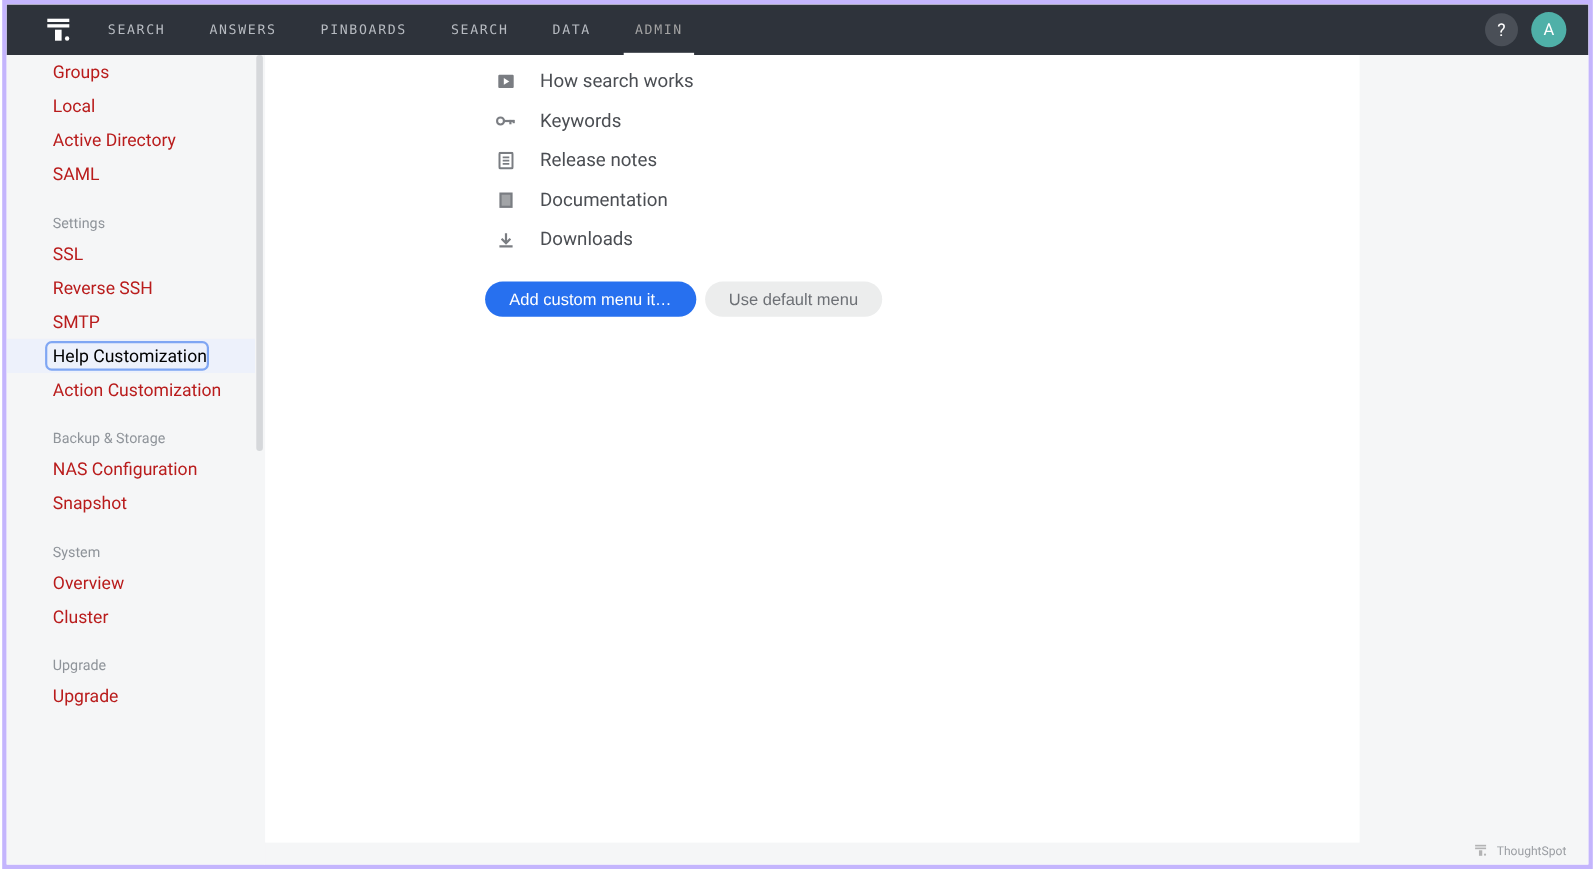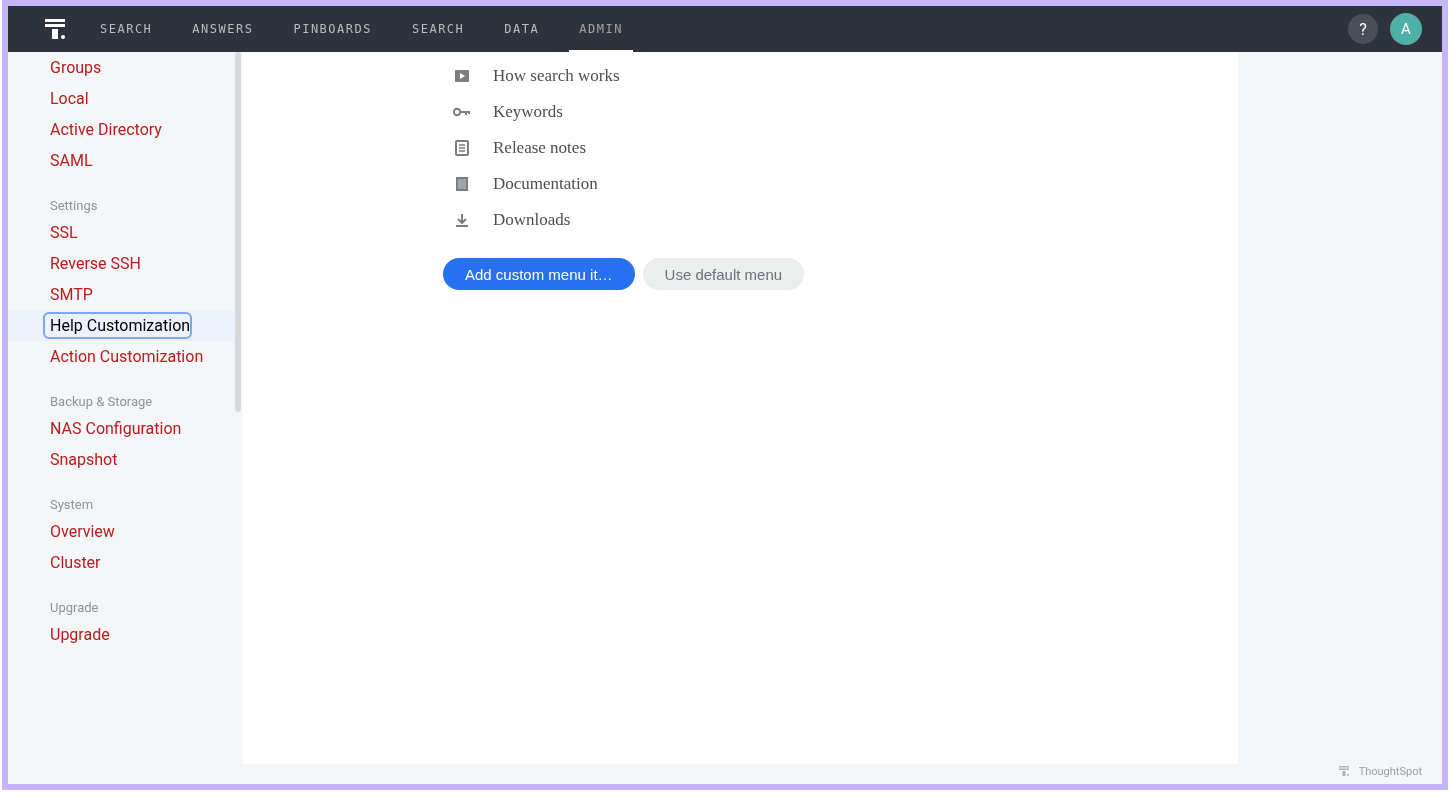--- a/index.html
+++ b/index.html
@@ -1,19 +1,19 @@
 <!DOCTYPE html>
 <html><head>
 <meta charset="utf-8">
 <style>
   * { box-sizing: border-box; margin: 0; padding: 0; }
   html, body { width: 1450px; height: 796px; font-family: -apple-system, BlinkMacSystemFont, "Segoe UI", Roboto, Helvetica, Arial, sans-serif; background: #fff; }
   .frame {
     position: absolute; left: 2px; top: 0; width: 1446px; height: 790px;
-    border: 6px solid #c4b5fd; overflow: hidden; background: #fff;
+    border: 4px solid #c4b5fd; overflow: hidden; background: #fff;
   }
 
   
   .topbar {
     height: 46px; background: #2e333b; display: flex; align-items: center;
     padding-left: 32px; padding-right: 20px; color: #c8cbd0;
   }
   .logo { width: 30px; height: 30px; display:flex; align-items:center; justify-content:center; }
   .logo svg { display:block; }
 
@@ -79,21 +79,21 @@
   .content {
     flex:1; position:relative; background:#f5f6f7;
     padding-left: 10px; padding-top:0;
   }
   .panel {
     position:absolute; left:0; top:0px; bottom:20px; width:995px;
     background:#ffffff; 
   }
 
   .help-list { padding-left: 210px; padding-top: 6px; }
-  .help-row { display:flex; align-items:center; gap:22px; height:36px;font-family:Liberation Serif, serif; }
+  .help-row { display:flex; align-items:center; gap:22px; height:36px; }
   .help-icon { width:18px; height:18px; color:#75787d; display:flex; align-items:center; justify-content:center; }
   .help-label { font-size:17px; color:#4b4e53; }
 
   .btn-row { display:flex; gap:8px; margin-top:20px; padding-left:200px;}
   .btn {
     height:32px; padding:0 22px; border-radius:16px; font-size:15px;
     display:flex; align-items:center; cursor:pointer; border:none;
     max-width: 200px; white-space:nowrap; overflow:hidden; text-overflow:ellipsis;
   }
   .btn.primary { background:#2770ef; color:#fff; }

